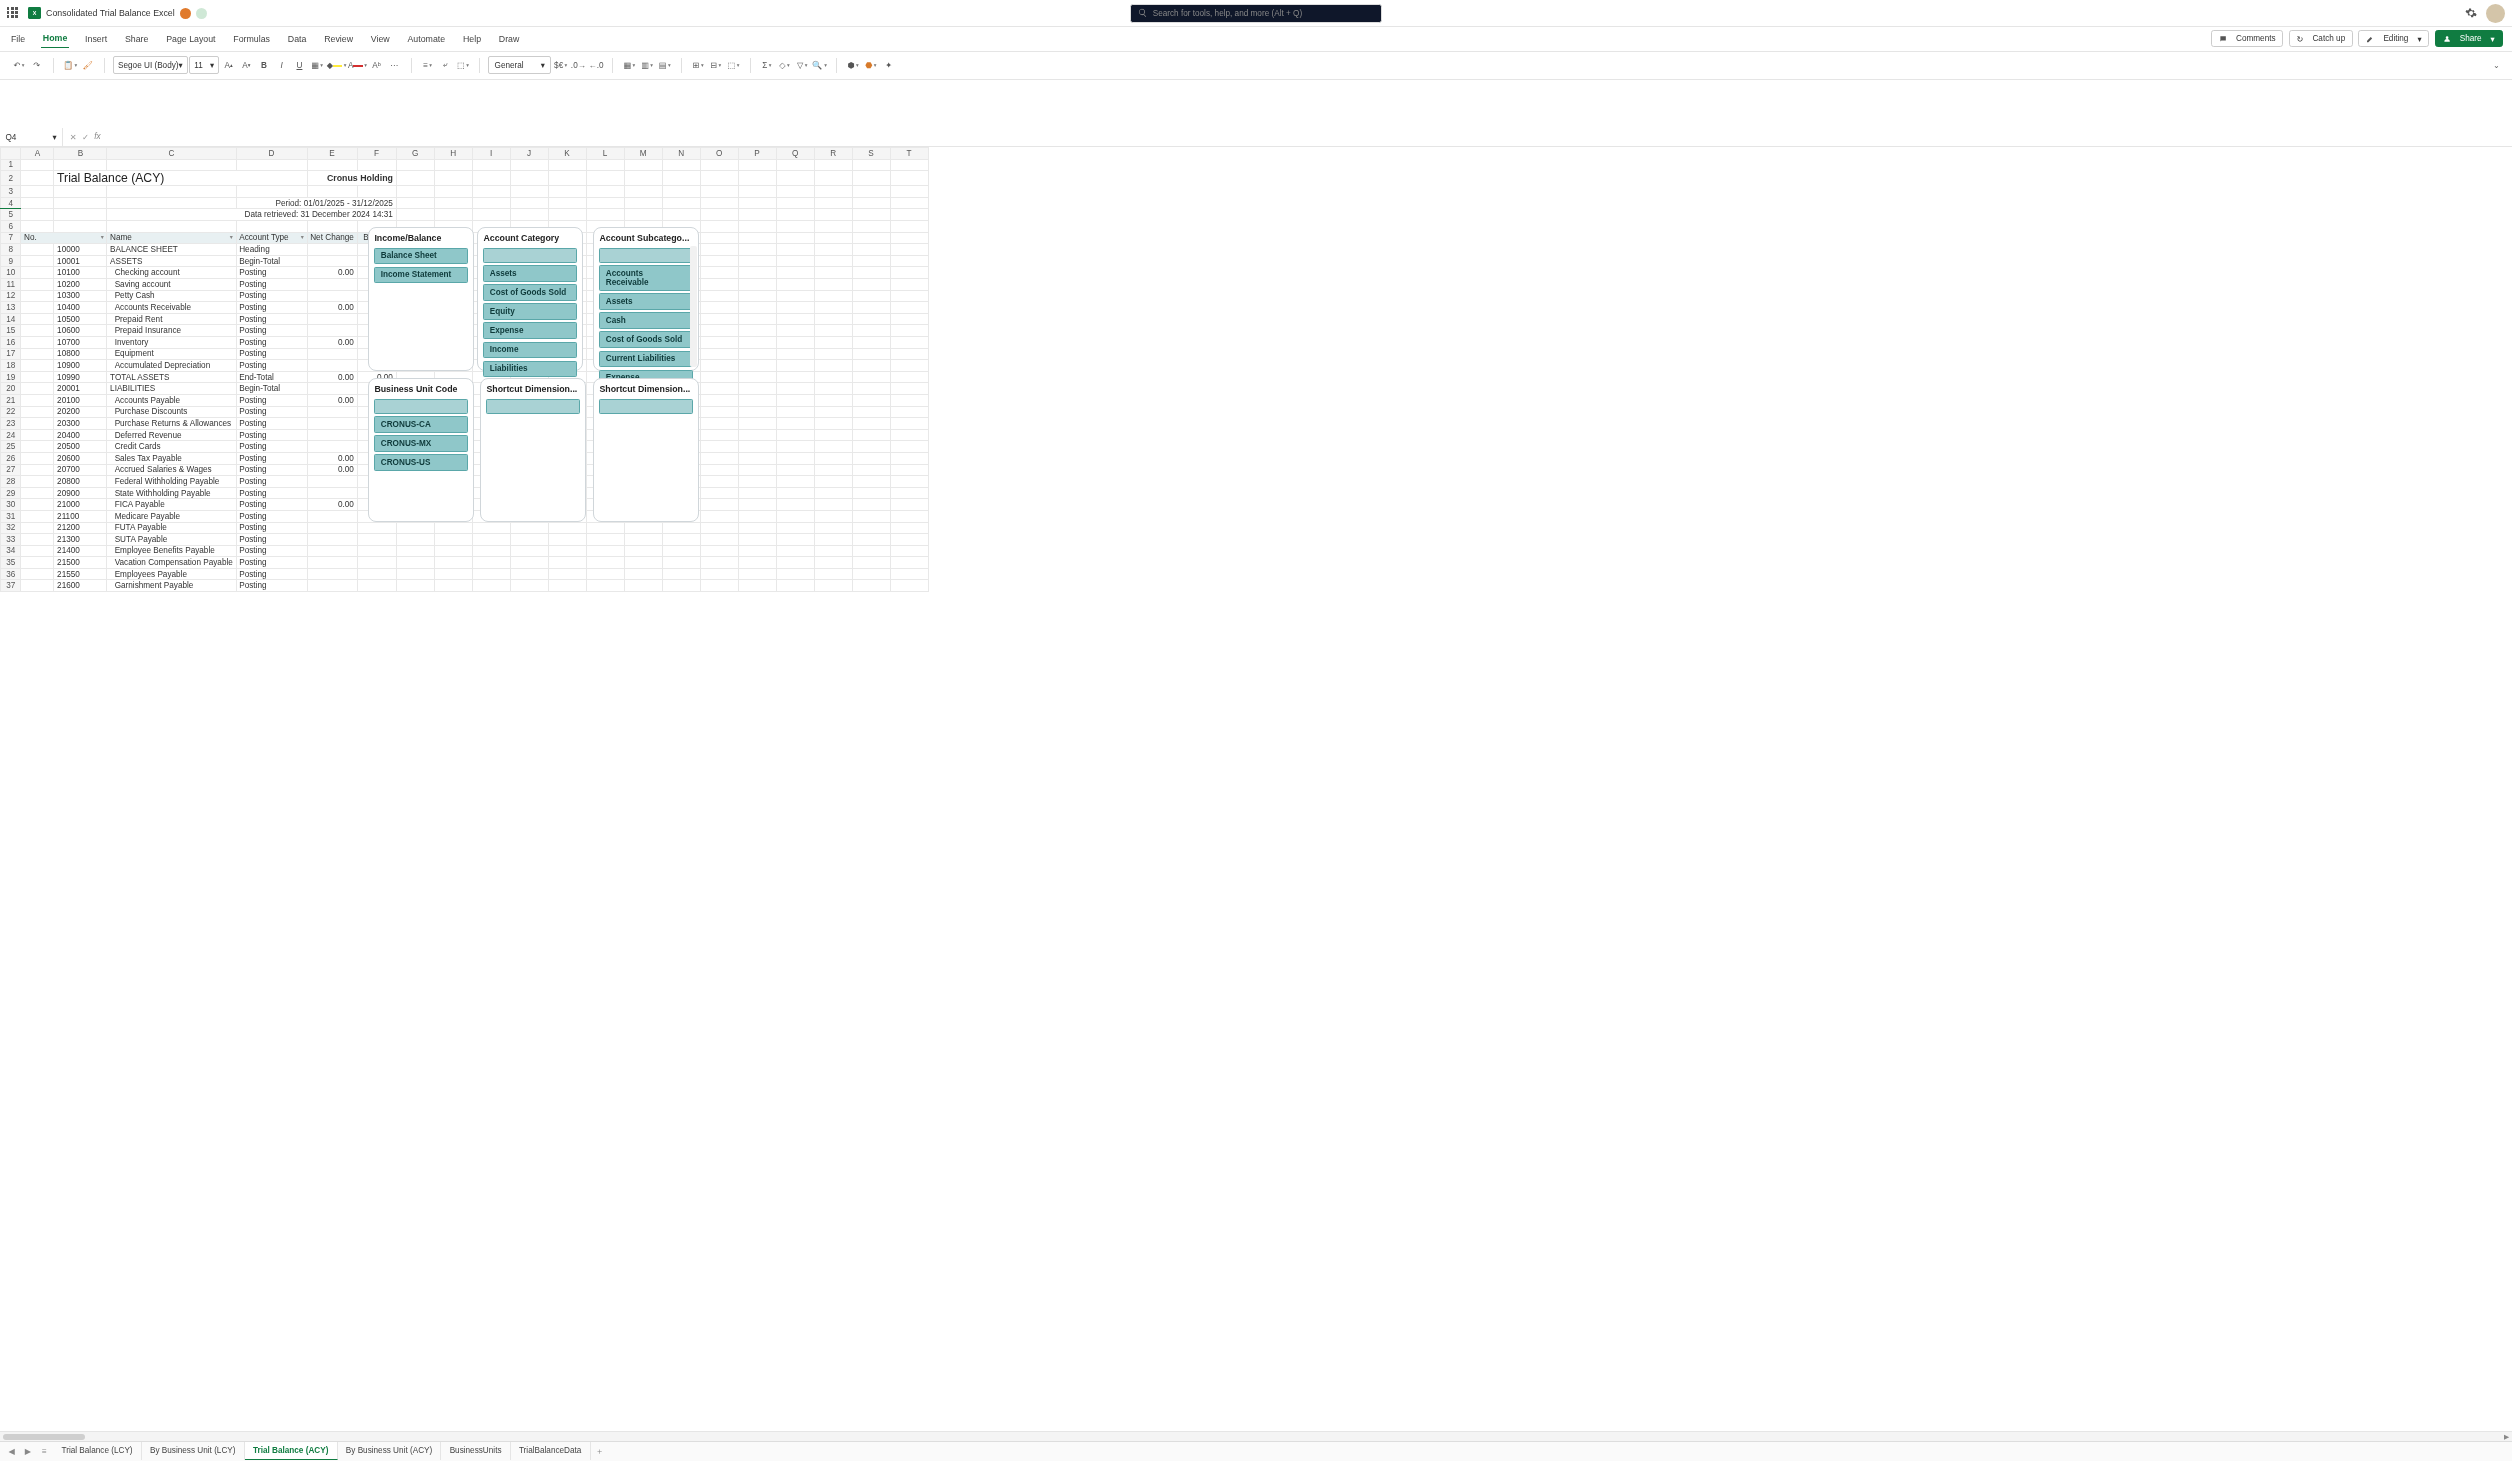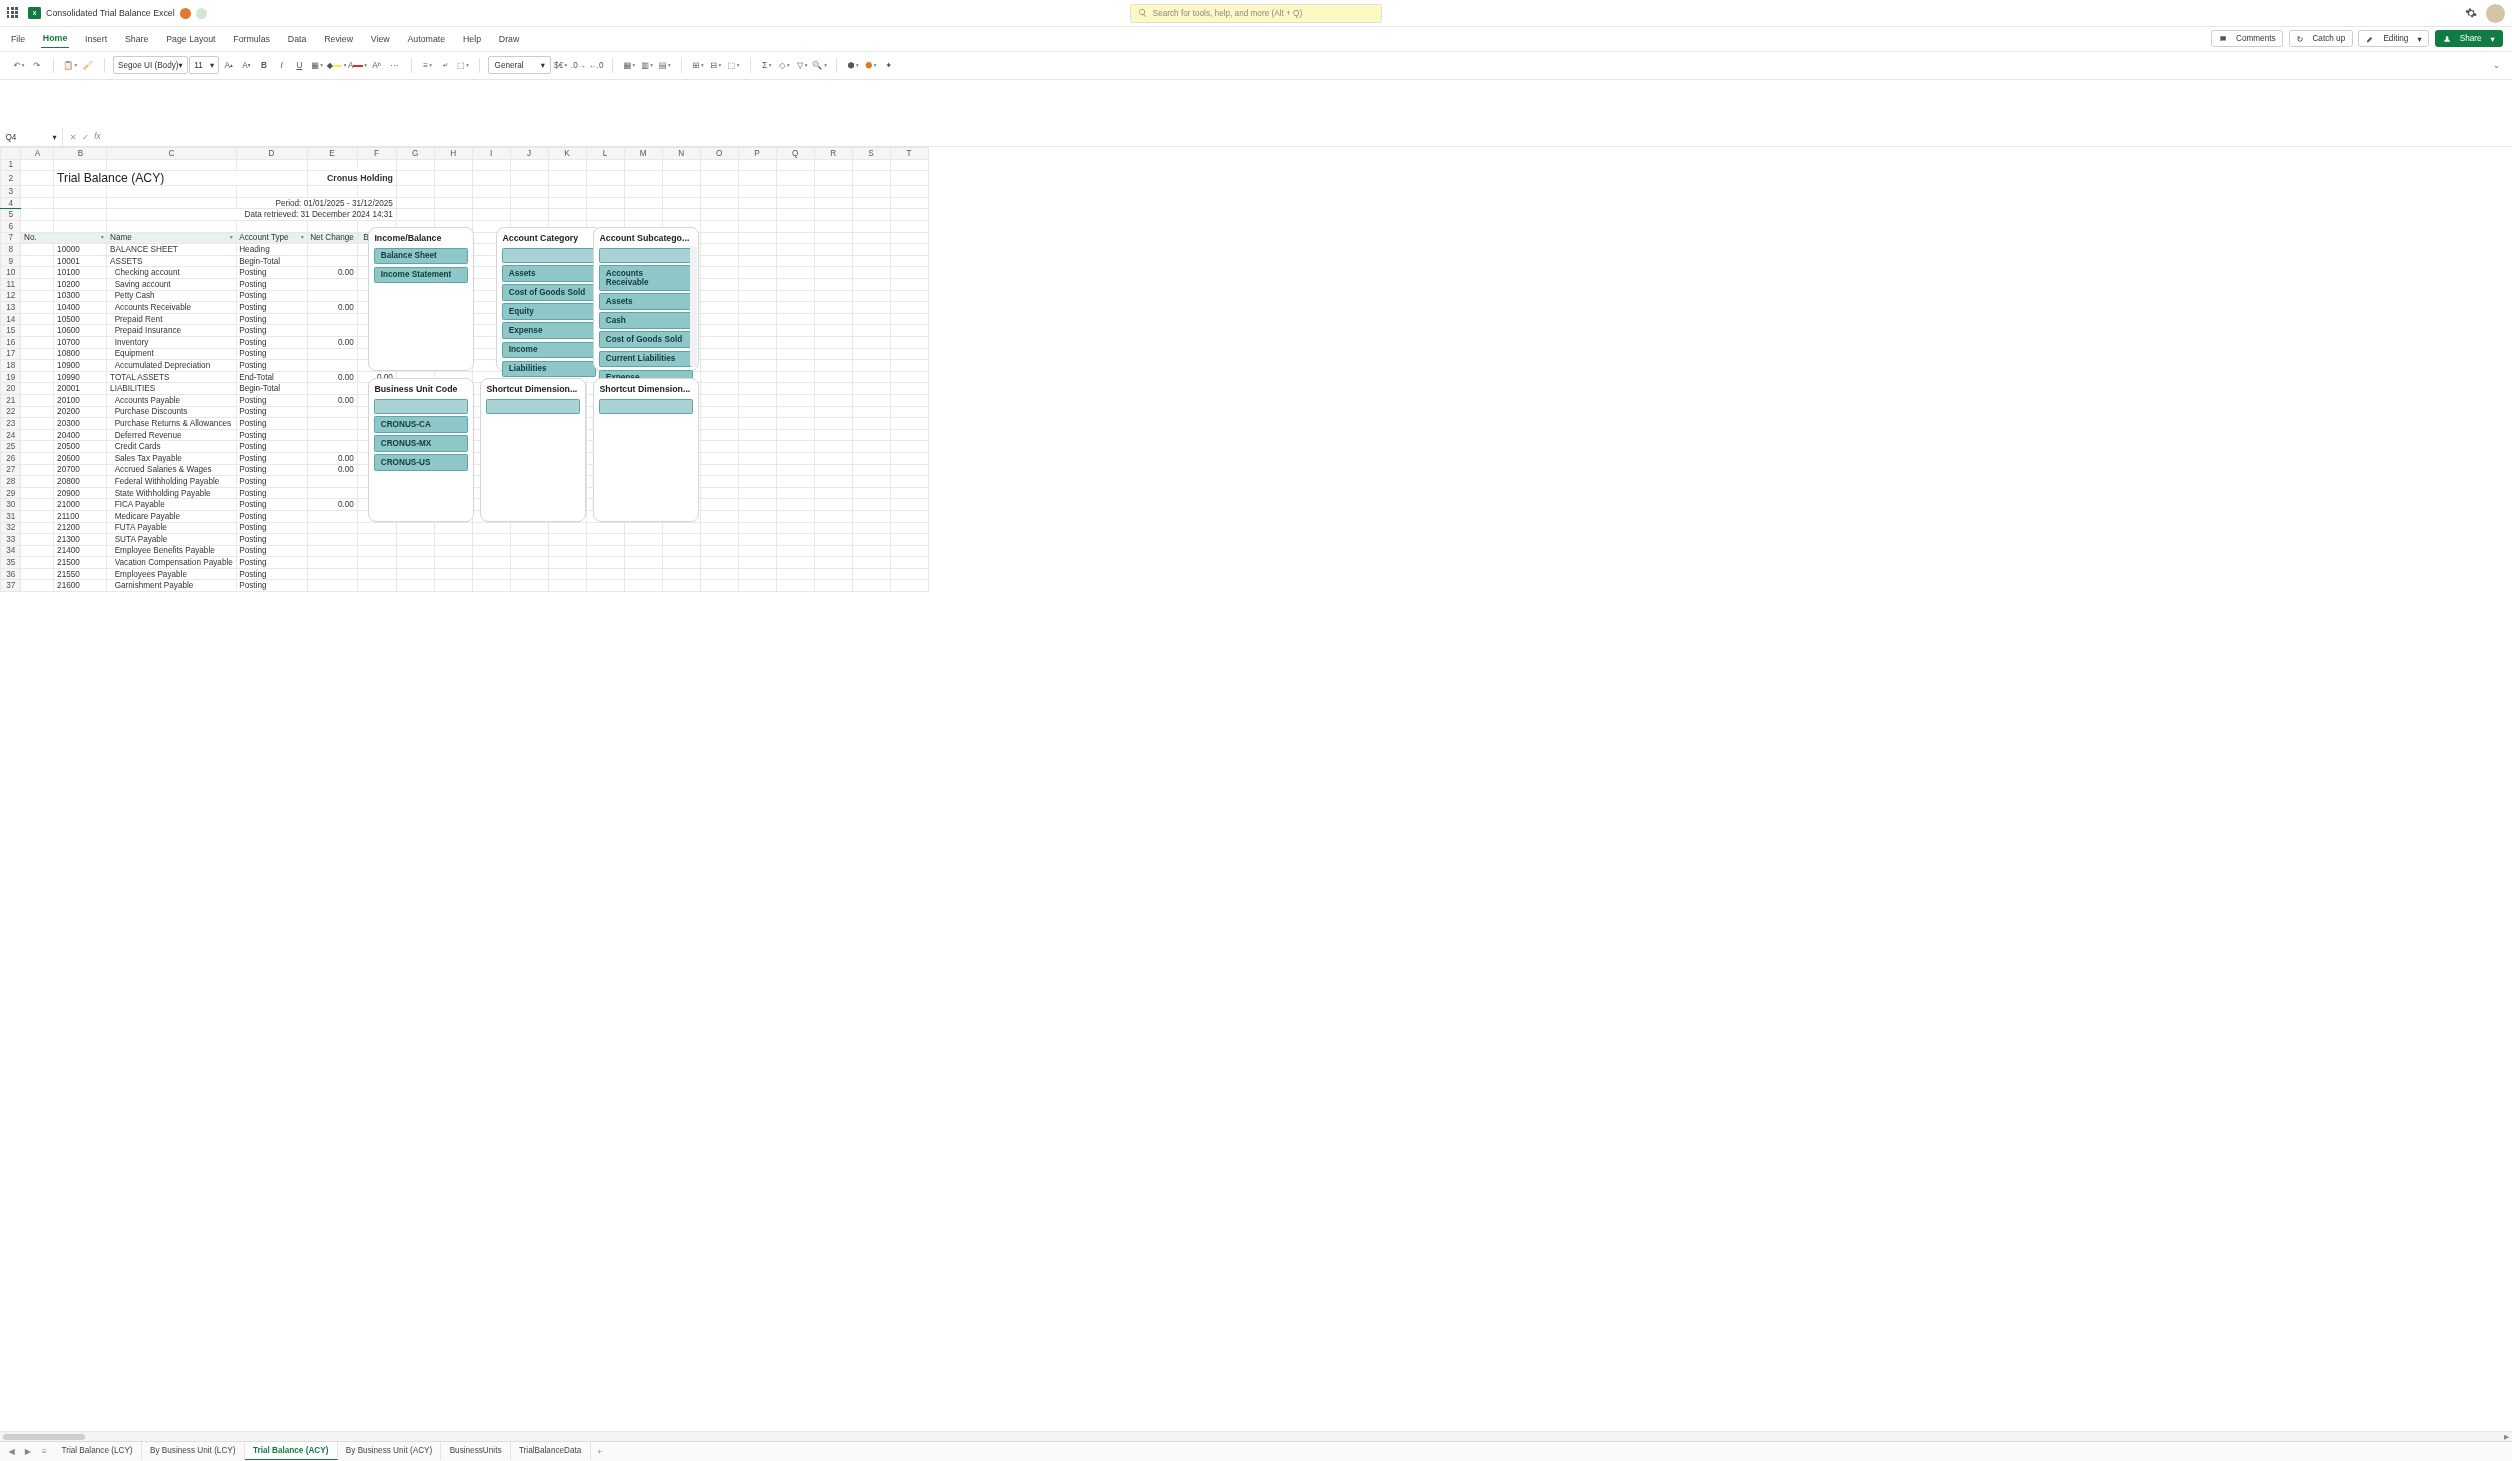--- a/index.html
+++ b/index.html
@@ -3,21 +3,21 @@
 <meta charset="utf-8">
 <style>
   * { box-sizing: border-box; margin: 0; padding: 0; }
   body { font-family: "Segoe UI", Arial, sans-serif; font-size: 8.2px; color: #333; background: #fff; overflow: hidden; }
   .titlebar { display: flex; align-items: center; height: 27px; padding: 0 6.8px; border-bottom: 0.7px solid #e5e5e5; }
   .waffle { width: 12.2px; height: 12.2px; display: grid; grid-template-columns: repeat(3,2.7px); grid-template-rows: repeat(3,2.7px); gap: 1.4px; margin-right: 9.5px; cursor: pointer;}
   .waffle div { background:#555; }
   .excel-icon { width:12.2px;height:12.2px;background:#107c41;color:#fff;font-size:5.4px;font-weight:bold;display:flex;align-items:center;justify-content:center;border-radius:1.4px;margin-right:5.4px;}
   .doc-title { font-size:8.8px; color:#333; }
   .title-icon { width:11px;height:11px;border-radius:50%;margin-left:5.4px; }
-  .searchbar { margin-left:auto; margin-right:auto; position:absolute; left:50%; transform:translateX(-50%); display:flex; align-items:center; width:252px; height:19px; border:0.7px solid #ddd; border-radius:2.7px; padding:0 6.8px; color:#888; background:#fef9c3;}
+  .searchbar { margin-left:auto; margin-right:auto; position:absolute; left:50%; transform:translateX(-50%); display:flex; align-items:center; width:252px; height:19px; border:0.7px solid #ddd; border-radius:2.7px; padding:0 6.8px; color:#888; background:#0f172a;}
   .searchbar svg{width:9.5px;height:9.5px;margin-right:5.4px;fill:#888;}
   .title-right{margin-left:auto;display:flex;align-items:center;gap:9.5px;}
   .gear{width:12.2px;height:12.2px;fill:#555;cursor:pointer;}
   .avatar{width:19px;height:19px;border-radius:50%;background:#d4c5a9;cursor:pointer;}
 
   .menubar{display:flex;align-items:center;height:24.5px;padding:0 9.5px;gap:15px;border-bottom:0.7px solid #e5e5e5;}
   .menubar .menu{font-size:8.8px;color:#444;cursor:pointer;padding:4.1px 1.4px;}
   .menubar .menu.active{color:#107c41;border-bottom:1.4px solid #107c41;font-weight:600;}
   .menubar-right{margin-left:auto;display:flex;gap:5.4px;}
   .pill{display:flex;align-items:center;gap:9px;border:0.7px solid #ccc;border-radius:2.7px;padding:2.7px 6.8px;font-size:8.2px;cursor:pointer;background:#fff;}
@@ -1119,21 +1119,21 @@
             <td></td>
           </tr>
         </tbody>
     </table>
     <div id="slicers">
         <div class="slicer" style="left: 368px; top: 80px; width: 106px; height: 144px;">
           <div class="slicer-title">Income/Balance</div>
           <div class="slicer-item">Balance Sheet</div>
           <div class="slicer-item">Income Statement</div>
         </div>
-        <div class="slicer" style="left: 496px; top: 80px; width: 106px; height: 144px;">
+        <div class="slicer" style="left: 477px; top: 80px; width: 106px; height: 144px;">
           <div class="slicer-title">Account Category</div>
           <div class="slicer-item blank"></div>
           <div class="slicer-item">Assets</div>
           <div class="slicer-item">Cost of Goods Sold</div>
           <div class="slicer-item">Equity</div>
           <div class="slicer-item">Expense</div>
           <div class="slicer-item">Income</div>
           <div class="slicer-item">Liabilities</div>
         </div>
         <div class="slicer" style="left: 593px; top: 80px; width: 106px; height: 144px;">

